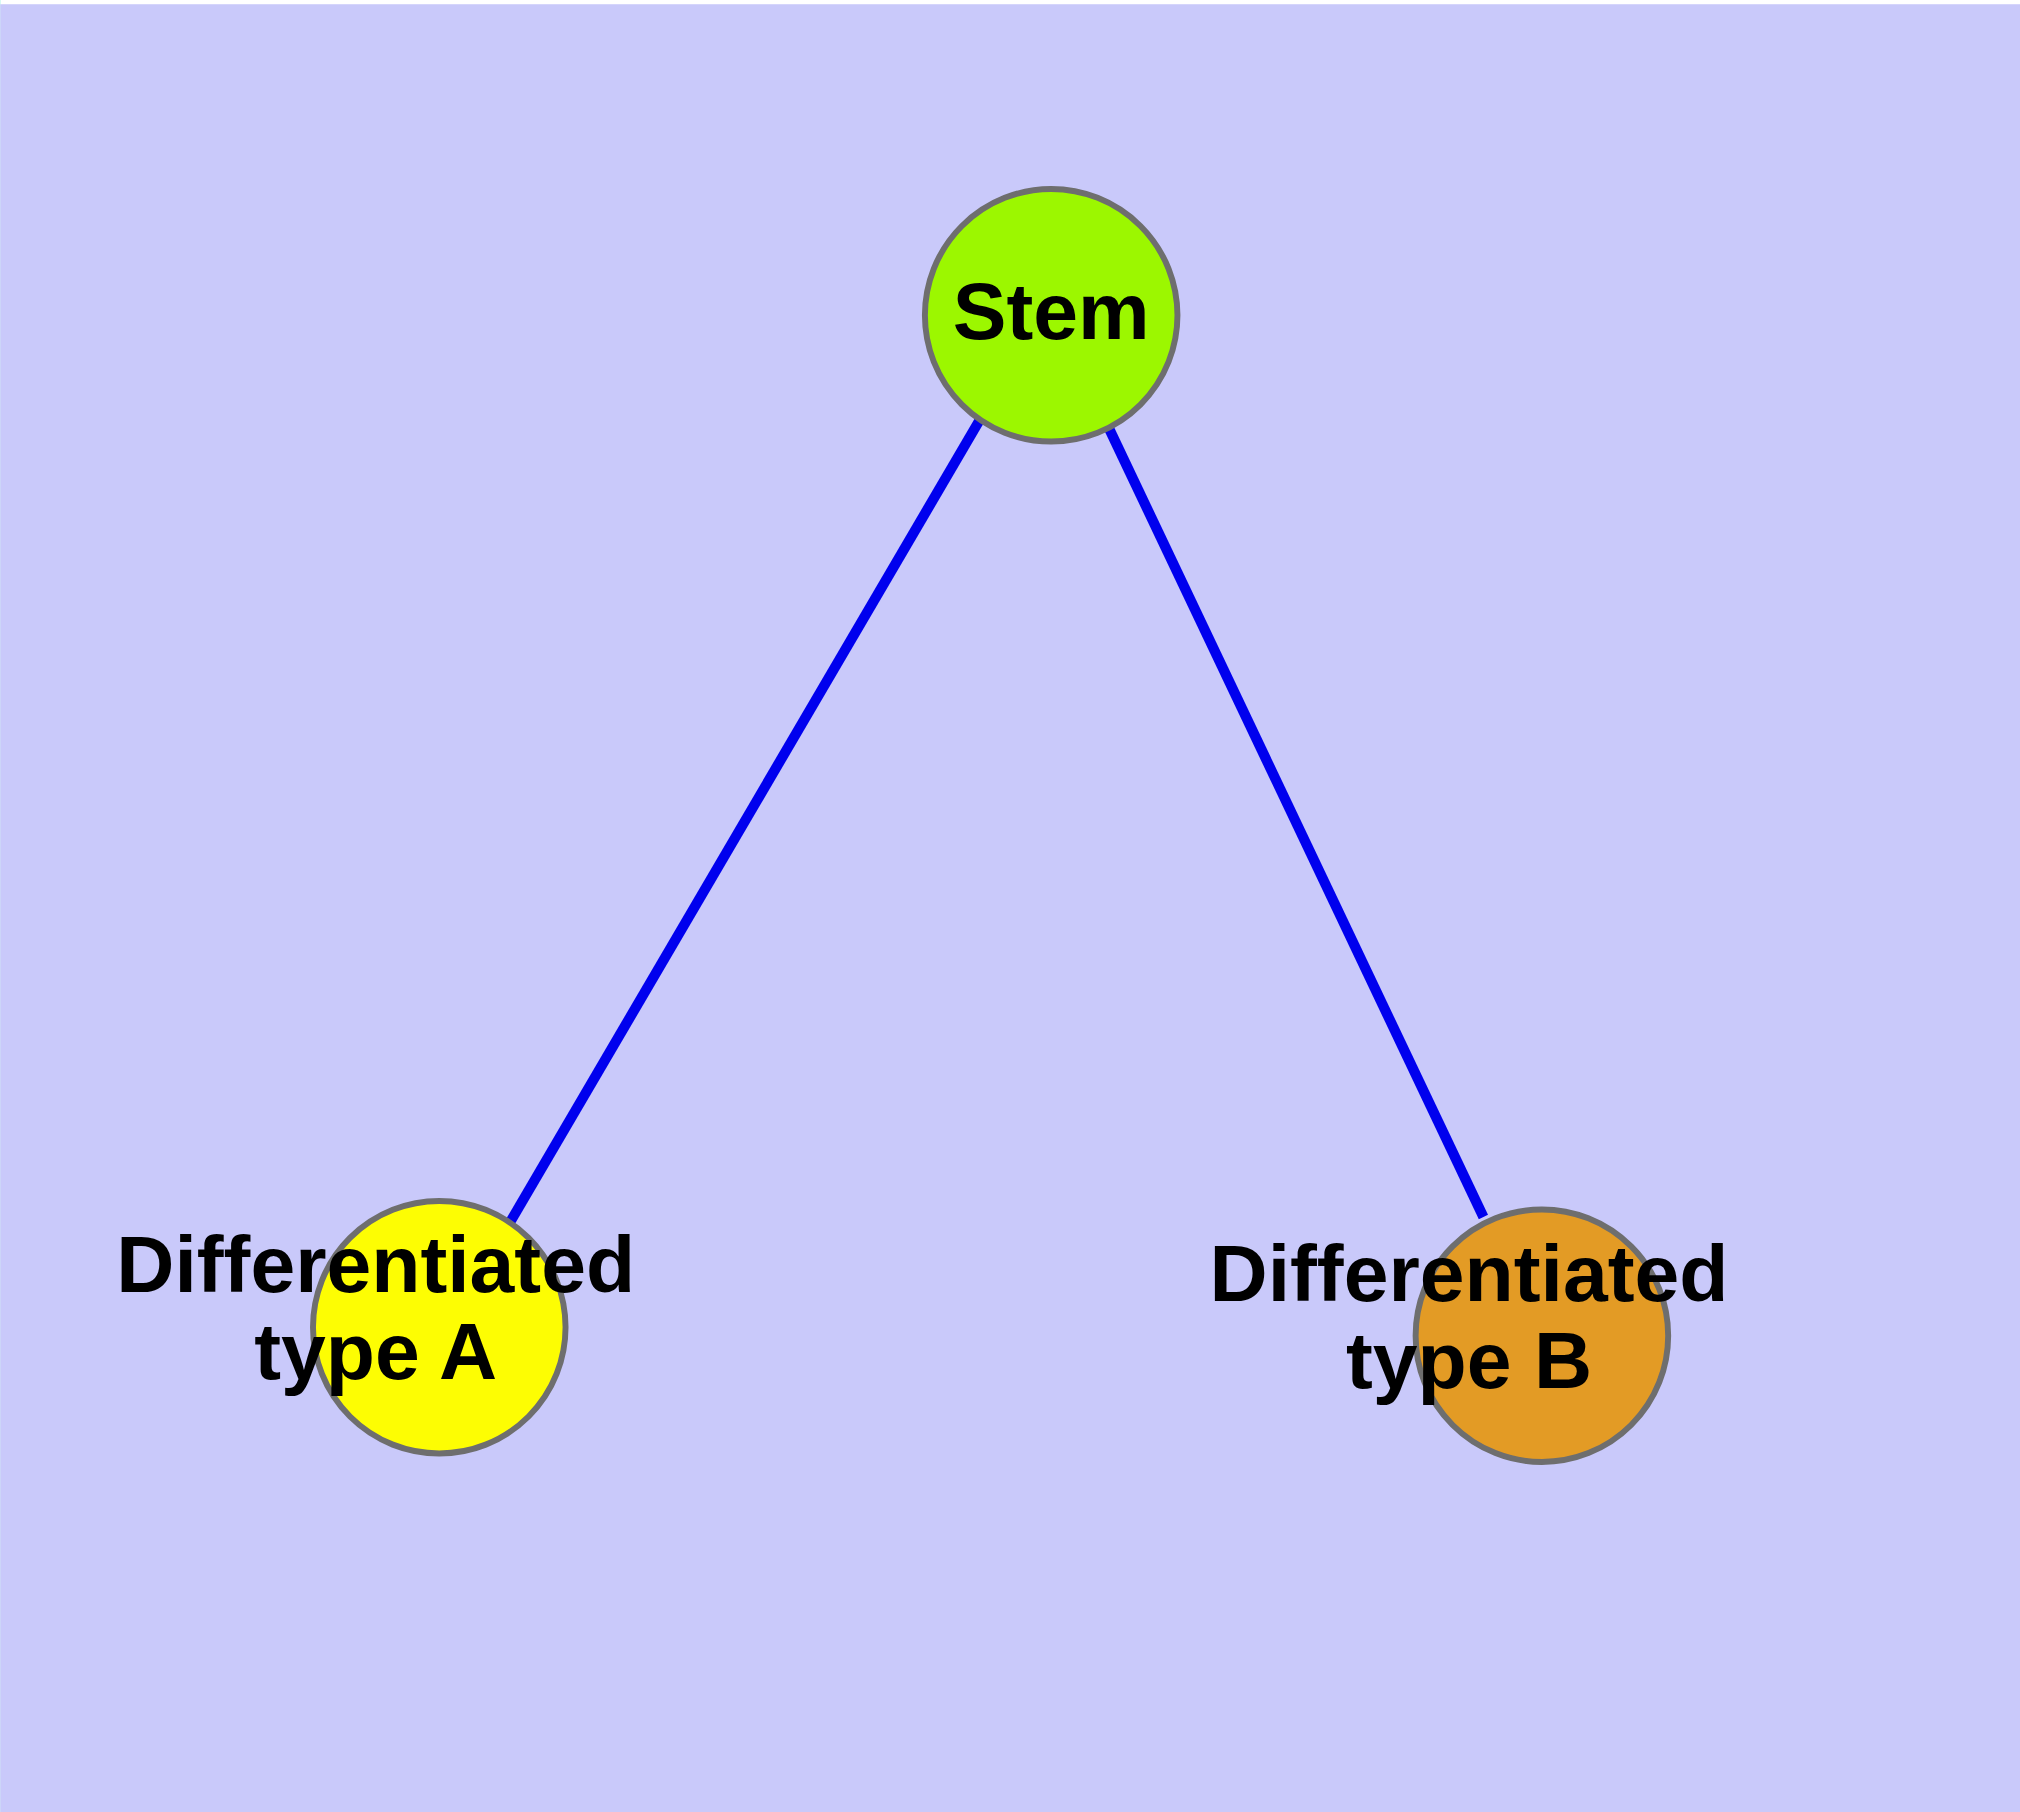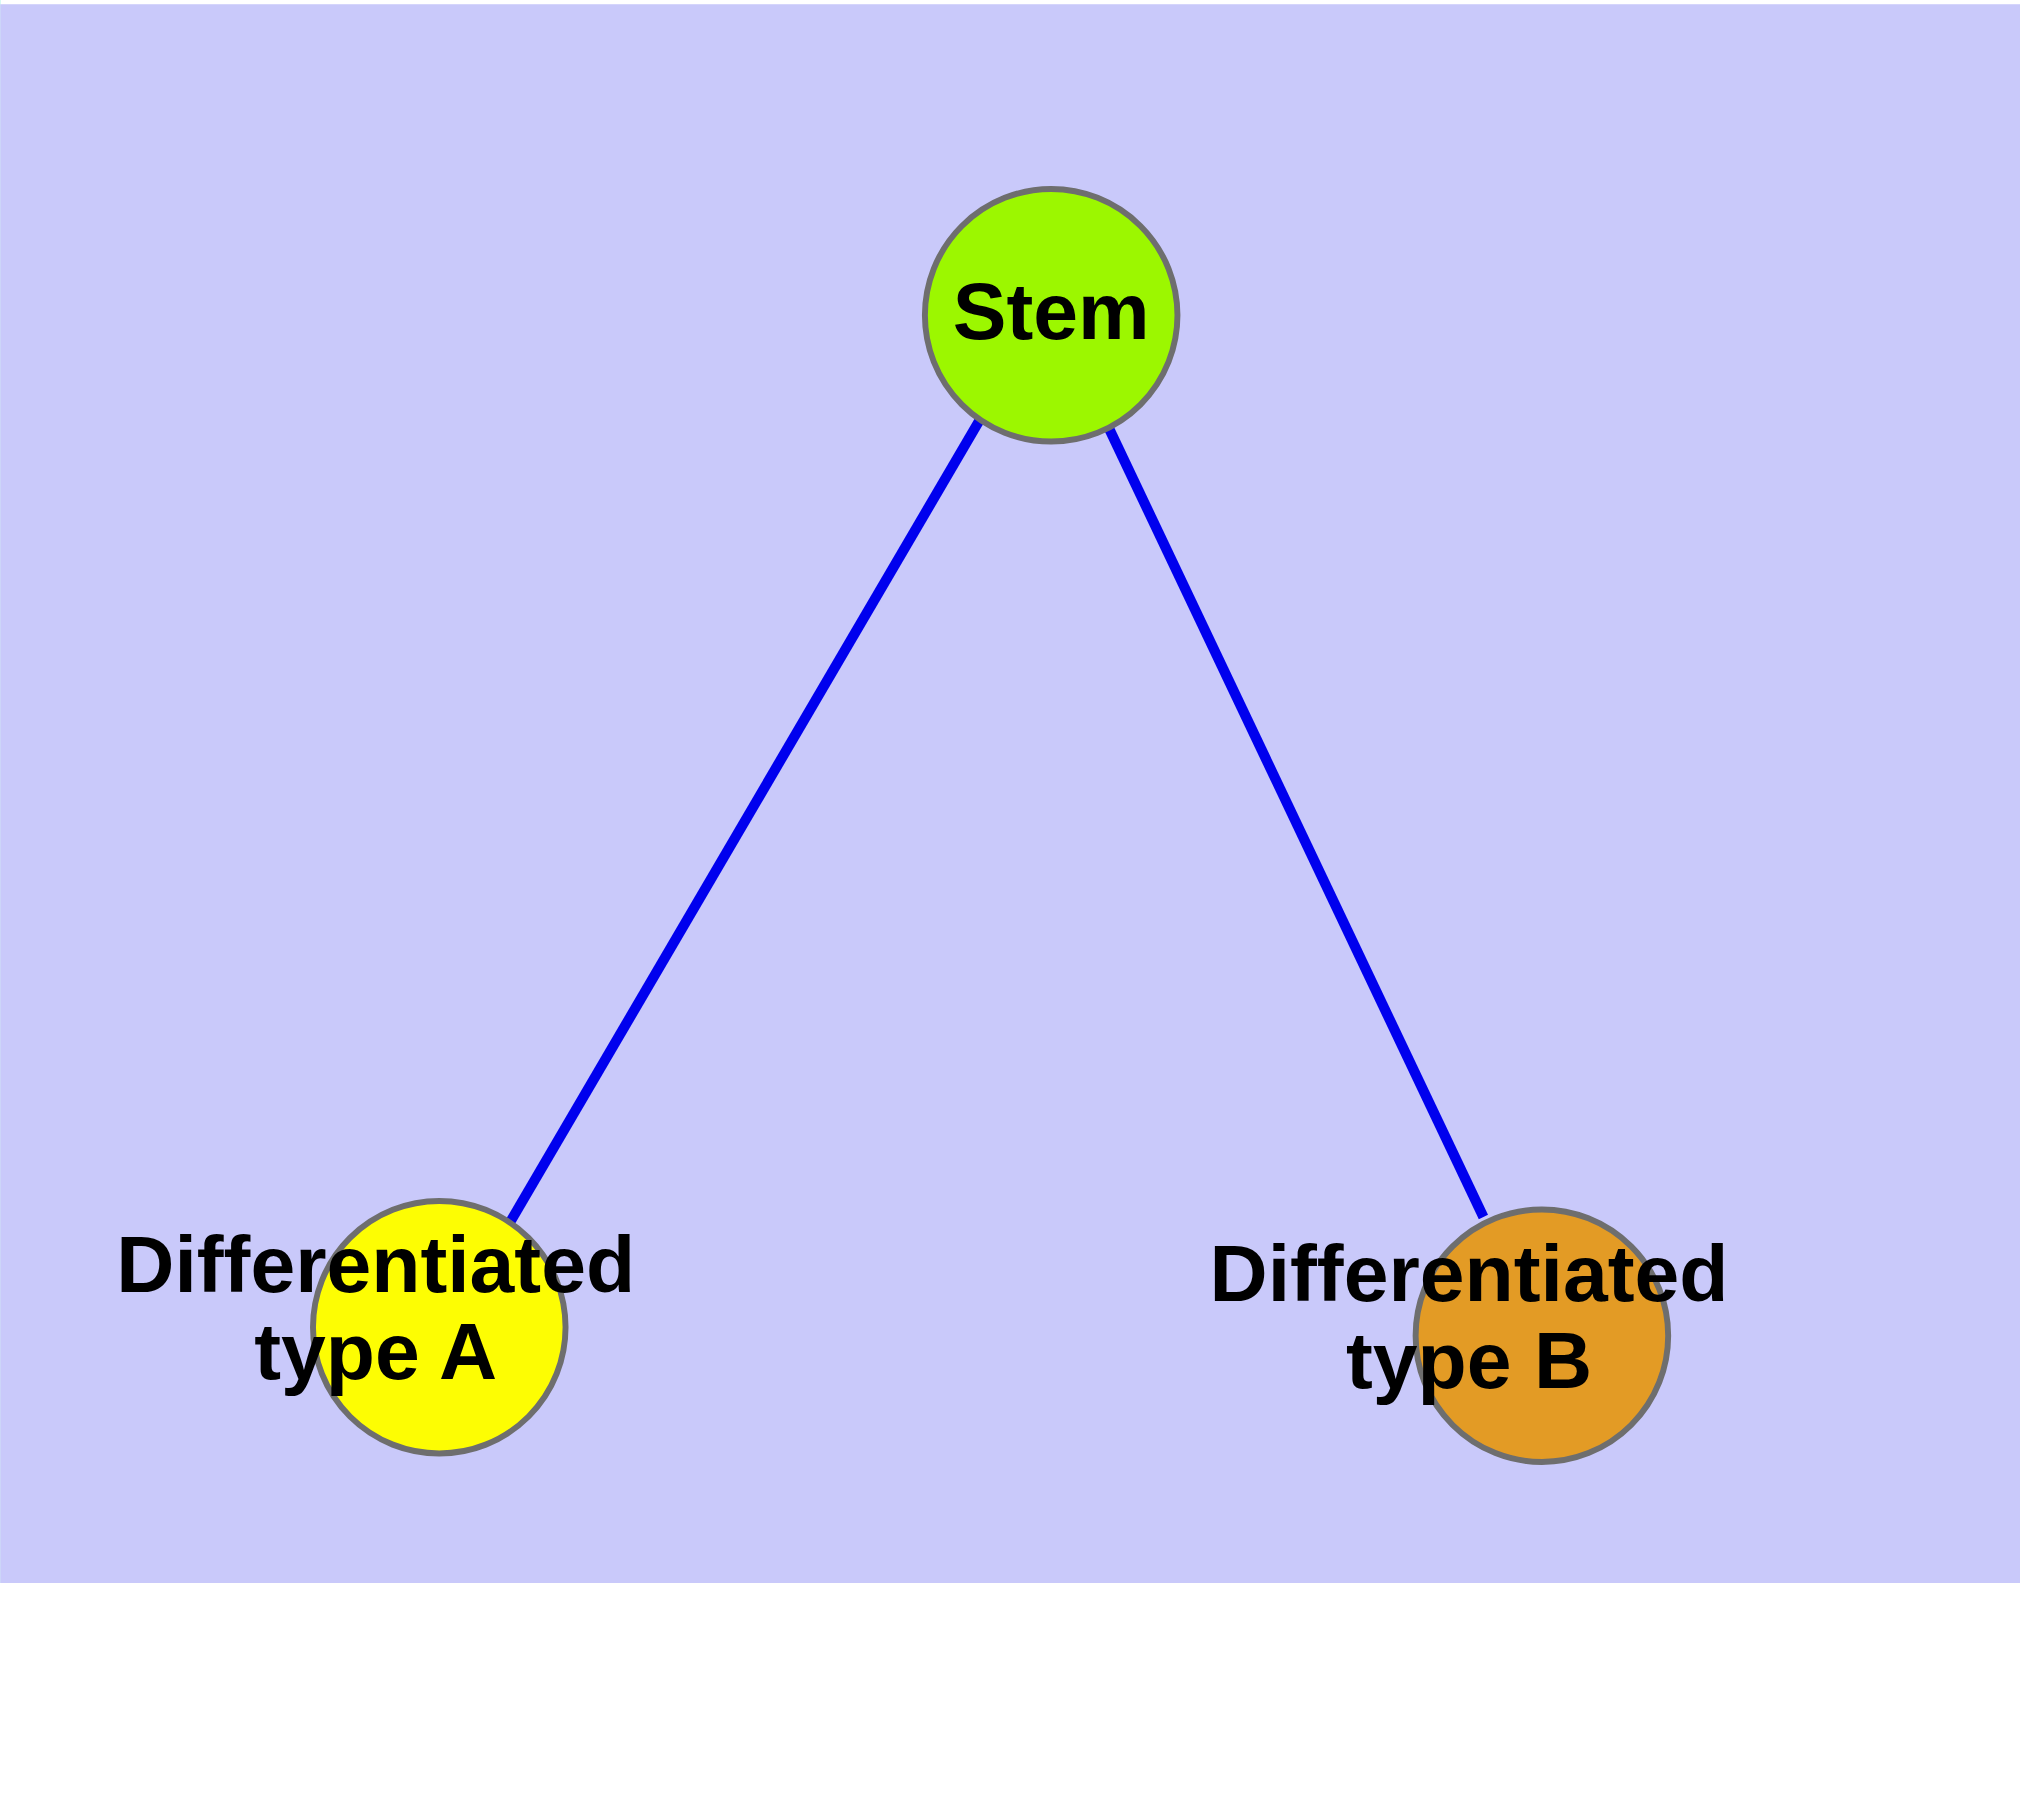--- a/index.html
+++ b/index.html
@@ -3,21 +3,21 @@
 <meta charset="utf-8">
 <style>
   html, body {
     margin: 0;
     padding: 0;
     background: #ffffff;
   }
   #canvas {
     position: relative;
     width: 2021px;
-    height: 1583px;
+    height: 1812px;
     background: #5eead4;
     overflow: hidden;
     font-family: "Liberation Sans", sans-serif;
   }
   #graph-svg {
     position: absolute;
     top: 0;
     left: 0;
     width: 2021px;
     height: 1812px;

